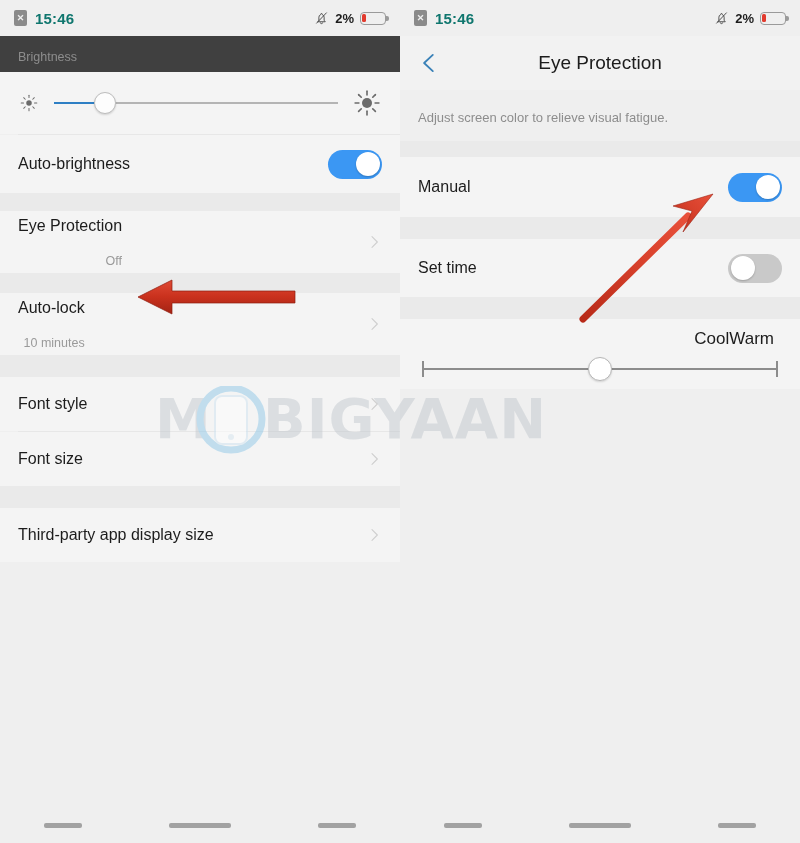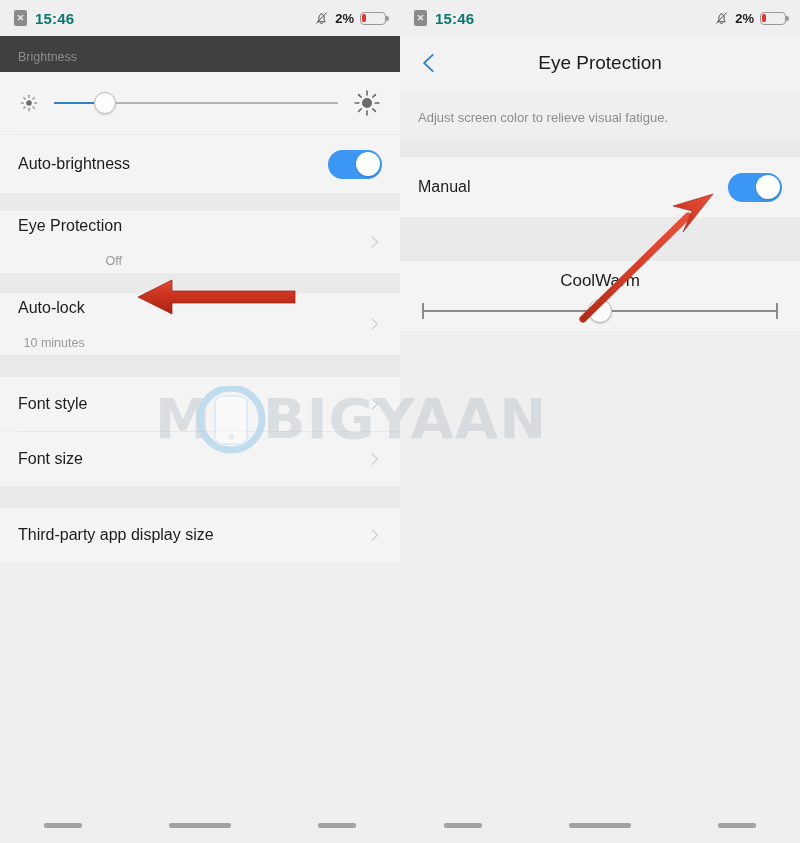--- a/index.html
+++ b/index.html
@@ -91,21 +91,21 @@
     position: absolute; left: 0; top: 11px; height: 2px; background: #2e7fc4;
   }
   .thumb {
     position: absolute; top: 1px; width: 22px; height: 22px; margin-left: -11px;
     border-radius: 50%; background: #fdfdfd; border: 1px solid #bdbdbd;
     box-shadow: 0 1px 2px rgba(0,0,0,.14);
   }
 
   
   .coolwarm-labels {
-    background: #f4f4f4; display: flex; justify-content: center;
+    background: #f4f4f4; display: flex; justify-content: flex-end;
     padding: 10px 26px 0 26px; font-size: 17px; color: #1c1c1c;
   }
   .cw-slider { background: #f4f4f4; position: relative; height: 40px; padding: 0 22px; }
   .cw-track {
     position: absolute; left: 22px; right: 22px; top: 19px; height: 1.6px; background: #8c8c8c;
   }
   .cw-tick {
     position: absolute; top: 12px; width: 1.6px; height: 16px; background: #8c8c8c;
   }
   .cw-thumb {
@@ -312,20 +312,29 @@
         <span class="row-title">Manual</span>
       </div>
       <div class="row-spacer"></div>
       <div class="toggle on">
           <i class="knob"></i>
         </div>
     </div>
 
     <div class="gap" style="height:22px"></div>
 
+    <div class="row" style="min-height:58px">
+      <div class="row-texts">
+        <span class="row-title">Set time</span>
+      </div>
+      <div class="row-spacer"></div>
+      <div class="toggle off">
+          <i class="knob"></i>
+        </div>
+    </div>
 
     <div class="gap" style="height:22px"></div>
 
 
     <div class="coolwarm-labels">
       <span>Cool</span>
       <span>Warm</span>
     </div>
 
     <div class="cw-slider">

